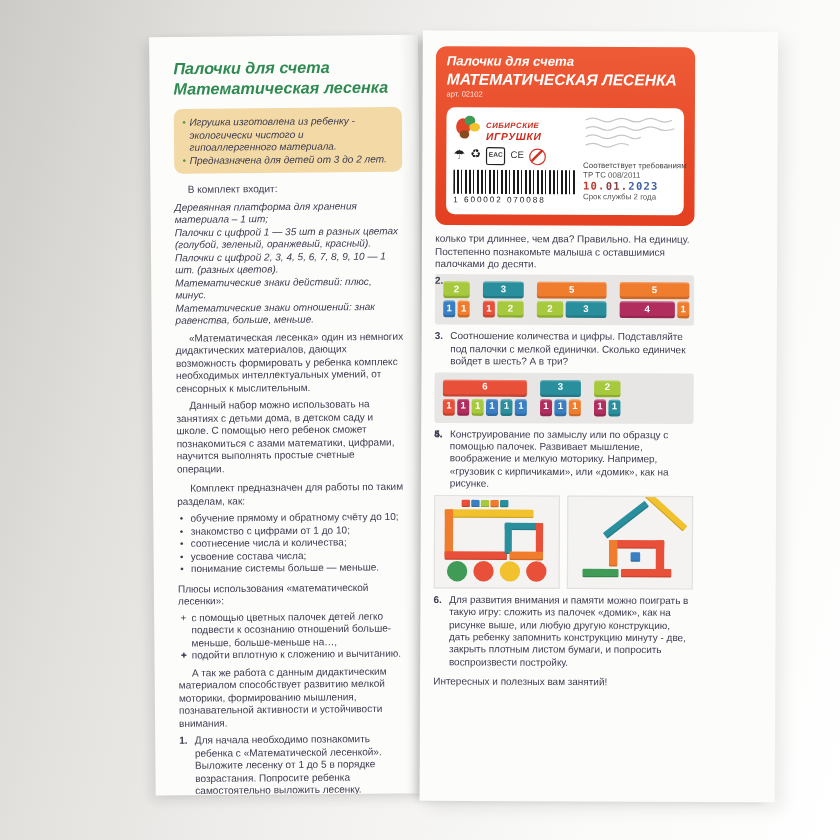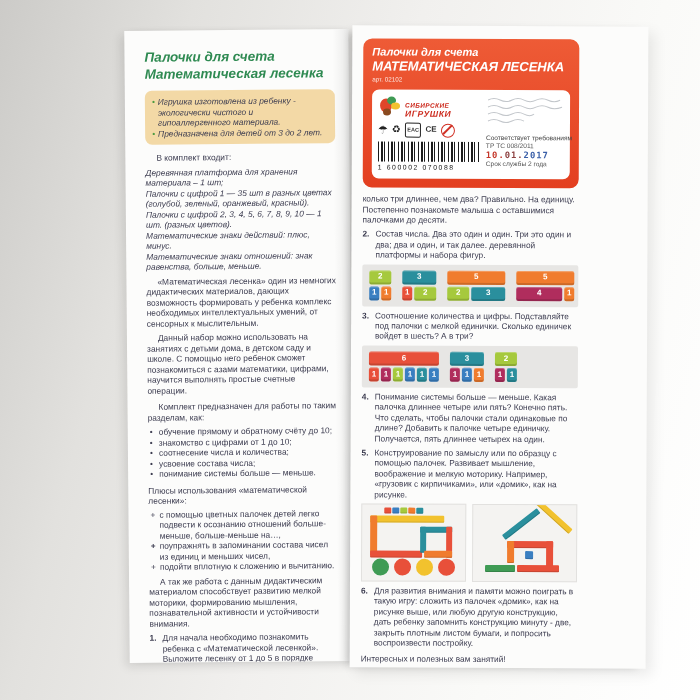--- a/index.html
+++ b/index.html
@@ -42,21 +42,21 @@
   .ib-left{width:104px;}
   .brand{display:flex;align-items:flex-end;}
   .brand-logo{width:24px;height:22px;position:relative;margin-right:3px;flex:none;}
   .brand-logo i{position:absolute;border-radius:50%;}
   .brand-txt{color:#cc2b1e;font-weight:bold;font-style:italic;line-height:8px;}
   .brand-l1{font-size:6.5px;letter-spacing:.4px;}
   .brand-l2{font-size:8.5px;letter-spacing:.6px;}
   .cert-icons{display:flex;align-items:center;margin:5px 0 4px 0;gap:4px;}
   .cicon{color:#222;}
   .eac-box{border:1px solid #222;font-size:5.5px;font-weight:bold;padding:1px 1.5px;border-radius:2px;}
-  .ce-txt{font-size:8px;font-weight:bold;text-align:center;}
+  .ce-txt{font-size:8px;font-weight:normal;text-align:center;}
   .prohib{width:12px;height:12px;border:1.6px solid #d03024;border-radius:50%;position:relative;flex:none;}
   .prohib:before{content:"";position:absolute;left:-1px;top:4.5px;width:13px;height:1.6px;background:#d03024;transform:rotate(-45deg);}
   .barcode{width:102px;height:20px;
       background:repeating-linear-gradient(90deg,#1a1a1a 0 1px,#fff 1px 3px,#1a1a1a 3px 5px,#fff 5px 6px,#1a1a1a 6px 7px,#fff 7px 10px);}
   .barcode-num{font-size:6.8px;letter-spacing:1.6px;color:#222;margin-top:1px;}
   .ib-right{flex:1;padding-left:6px;font-size:6.6px;line-height:8.5px;color:#555;}
   .scribble{opacity:.75;}
   .cert-line{color:#444;margin-top:3px;}
   .stamp{font-size:8.8px;font-weight:bold;letter-spacing:1px;font-family:"DejaVu Sans Mono",monospace;}
   .stamp .d{color:#c4372a;} .stamp .m{color:#8c4040;margin-top:44px;} .stamp .y{color:#3a5fa8;}
@@ -110,21 +110,21 @@
       <div class="li"><span class="mk">•</span><span>знакомство с цифрами от 1 до 10;</span></div>
       <div class="li"><span class="mk">•</span><span>соотнесение числа и количества;</span></div>
       <div class="li"><span class="mk">•</span><span>усвоение состава числа;</span></div>
       <div class="li"><span class="mk">•</span><span>понимание системы больше — меньше.</span></div>
     </div>
 
     <div class="subhead">Плюсы использования «математической лесенки»:</div>
     <div class="list">
       <div class="li"><span class="mk">+</span><span>с помощью цветных палочек детей легко подвести к осознанию отношений больше-меньше, больше-меньше на…,</span></div>
       <div class="li"><span class="mk">+</span></div>
-      <div class="li"><span class="mk">+</span><span>поупражнять в запоминании состава чисел из единиц и меньших чисел,</span></div>
+      <div class="li"><span class="mk">+</span></div>
       <div class="li"><span class="mk">+</span><span>подойти вплотную к сложению и вычитанию.</span></div>
     </div>
 
     <div class="p">А так же работа с данным дидактическим материалом способствует развитию мелкой моторики, формированию мышления, познавательной активности и устойчивости внимания.</div>
 
     <div class="step">
       <span class="num">1.</span>
       <span>Для начала необходимо познакомить ребенка с «Математической лесенкой». Выложите лесенку от 1 до 5 в порядке возрастания. Попросите ребенка самостоятельно выложить лесенку. Рассмотрите лесенку. Какая палочка длиннее, а какая короче? Сделайте выводы: Один короче, чем два. Два короче, чем три и так далее. А нас-</span>
     </div>
   </div>
@@ -168,33 +168,32 @@
               <path d="M2 4 q6 -3 12 0 t12 0 t12 0 t12 0 t12 0 t12 0"></path>
               <path d="M2 11 q6 -3 12 0 t12 0 t12 0 t12 0 t12 0 t14 0"></path>
               <path d="M2 18 q6 -3 12 0 t12 0 t12 0 t10 0"></path>
               <path d="M2 25 q6 -3 12 0 t12 0 t12 0"></path>
             </g>
           </svg>
           <div class="cert-line">Соответствует требованиям</div>
           <div>
             <span>ТР ТС 008/2011</span>
             <span class="stamp">
-              <span class="d">10.</span><span class="m">01.</span><span class="y">2017</span>
+              <span class="d">10.</span><span class="m">01.</span><span class="y">2023</span>
             </span>
           </div>
           <div>Срок службы 2 года</div>
         </div>
       </div>
     </div>
 
     <div style="margin-top:6px;">колько три длиннее, чем два? Правильно. На единицу. Постепенно познакомьте малыша с оставшимися палочками до десяти.</div>
 
     <div class="step">
       <span class="num">2.</span>
-      <span>Состав числа.  Два это один и один. Три это один и два; два и один, и так далее.  деревянной платформы  и набора  фигур.</span>
     </div>
 
     <div class="fig-strip">
       <div>
           <div class="figrow">
             <div class="blk" style="width: 22px; background: rgb(166, 201, 61);">2</div>
           </div>
           <div class="figrow">
             <div class="blk" style="width: 10px; background: rgb(58, 127, 193);">1</div>
             <div class="blk" style="width: 10px; background: rgb(240, 124, 46);">1</div>
@@ -264,21 +263,20 @@
           </div>
           <div class="figrow">
             <div class="blk" style="width: 10px; background: rgb(176, 45, 93);">1</div>
             <div class="blk" style="width: 10px; background: rgb(42, 143, 157);">1</div>
           </div>
         </div>
     </div>
 
     <div class="step">
       <span class="num">4.</span>
-      <span>Понимание системы больше — меньше. Какая палочка длиннее четыре или пять? Конечно пять. Что сделать, чтобы палочки стали одинаковые по длине? Добавить к палочке четыре единичку. Получается, пять длиннее четырех на один.</span>
     </div>
 
     <div class="step">
       <span class="num">5.</span>
       <span>Конструирование по замыслу или по образцу с помощью  палочек. Развивает мышление, воображение и мелкую моторику. Например, «грузовик с кирпичиками», или «домик», как на рисунке.</span>
     </div>
 
     <div class="photo-row">
       <div class="photo-card">
         <span class="part" style="left: 22px; top: 3px; width: 7px; height: 6px; background: rgb(232, 80, 58);"></span>

